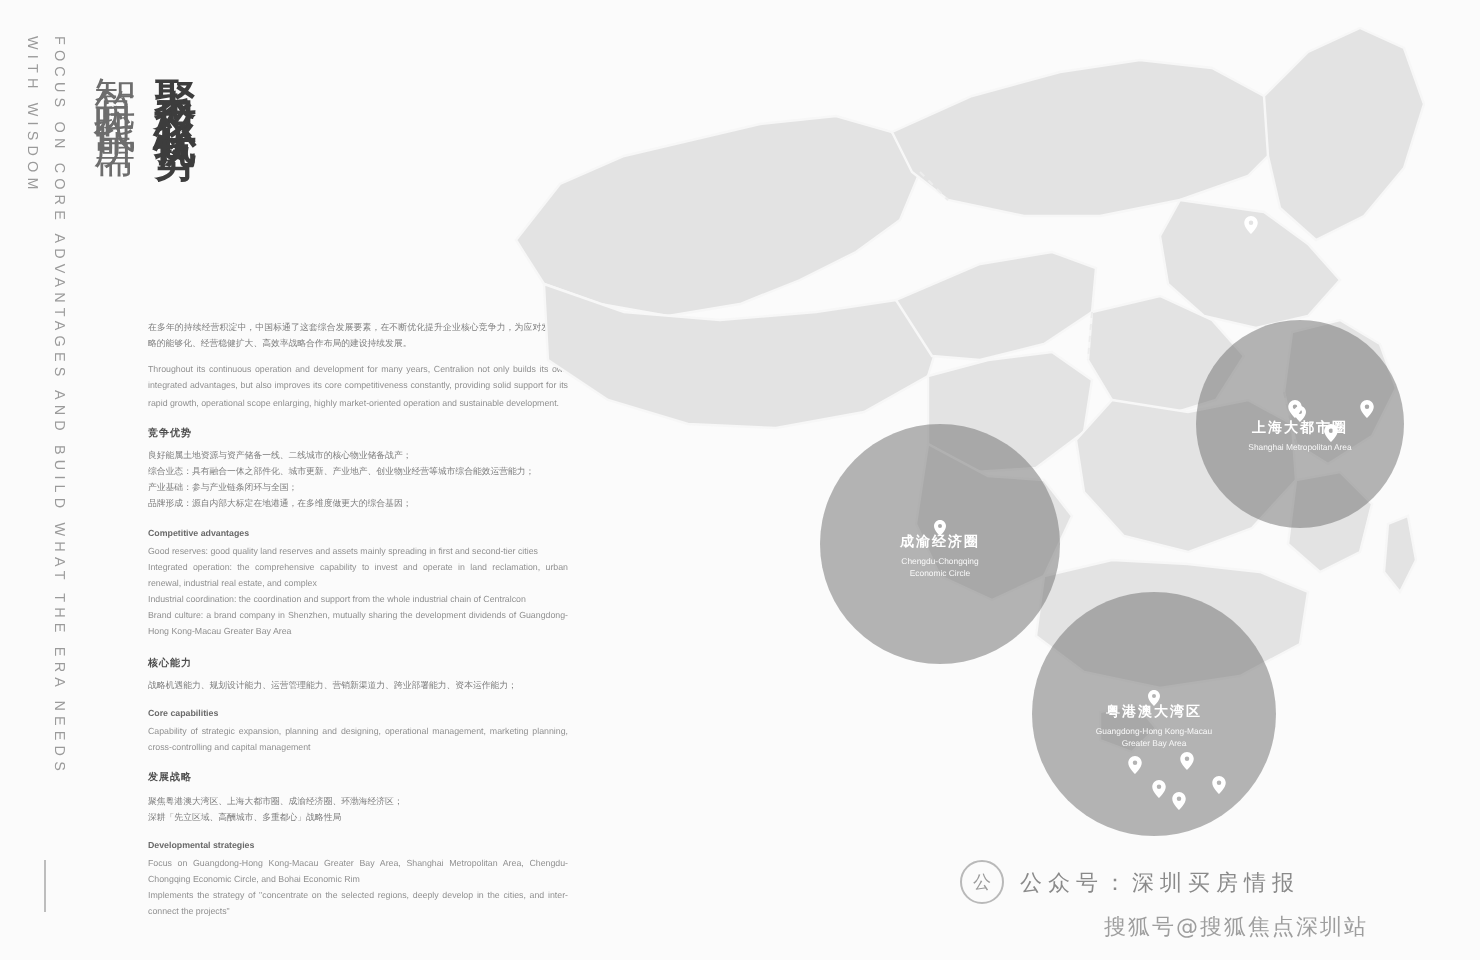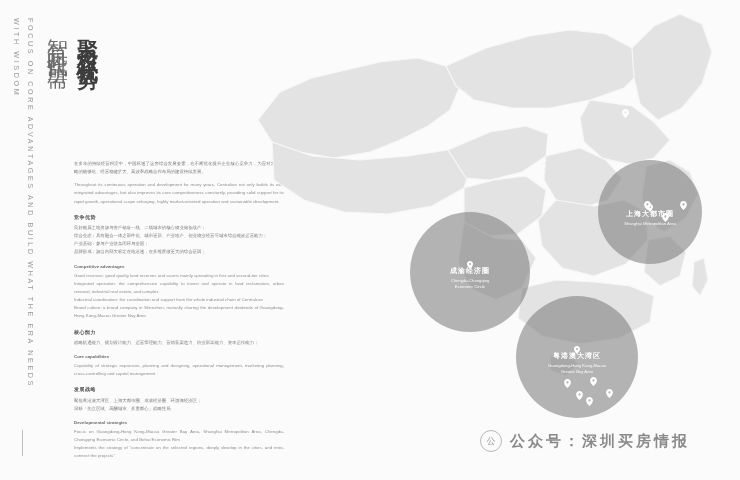--- a/index.html
+++ b/index.html
@@ -85,22 +85,22 @@
   .wm{
     position:absolute;left:480px;top:430px;
     display:flex;align-items:center;gap:8px;
     color:#8d8d8d;
   }
   .wm-badge{
     width:20px;height:20px;border-radius:50%;
     border:1px solid #b9b9b9;display:flex;align-items:center;justify-content:center;
     font-size:9px;color:#9b9b9b;
   }
-  .wm-text{font-size:15px;letter-spacing:3px;color:#8a8a8a;
-    font-family:"DejaVu Sans","Liberation Sans",sans-serif;font-weight:bold;}
+  .wm-text{font-size:11px;letter-spacing:3px;color:#8a8a8a;
+    font-family:"DejaVu Sans","Liberation Sans",sans-serif;}
   .wm2{
     position:absolute;left:552px;top:456px;
     font-size:11px;letter-spacing:1px;color:#9e9e9e;
     font-family:"DejaVu Sans","Liberation Sans",sans-serif;
   }
 </style>
 </head>
 <body>
 
 <div class="page">
@@ -261,14 +261,15 @@
       <svg viewBox="0 0 24 32">
           <path d="M12 0C5.4 0 0 5.4 0 12c0 9 12 20 12 20s12-11 12-20C24 5.4 18.6 0 12 0zm0 16a4 4 0 110-8 4 4 0 010 8z" fill="#ffffff"></path>
         </svg>
     </span>
   </div>
 
   <div class="wm">
     <div class="wm-badge">公</div>
     <div class="wm-text">公众号：深圳买房情报</div>
   </div>
+  <div class="wm2">搜狐号@搜狐焦点深圳站</div>
 
 </div>
 
 </body></html>

